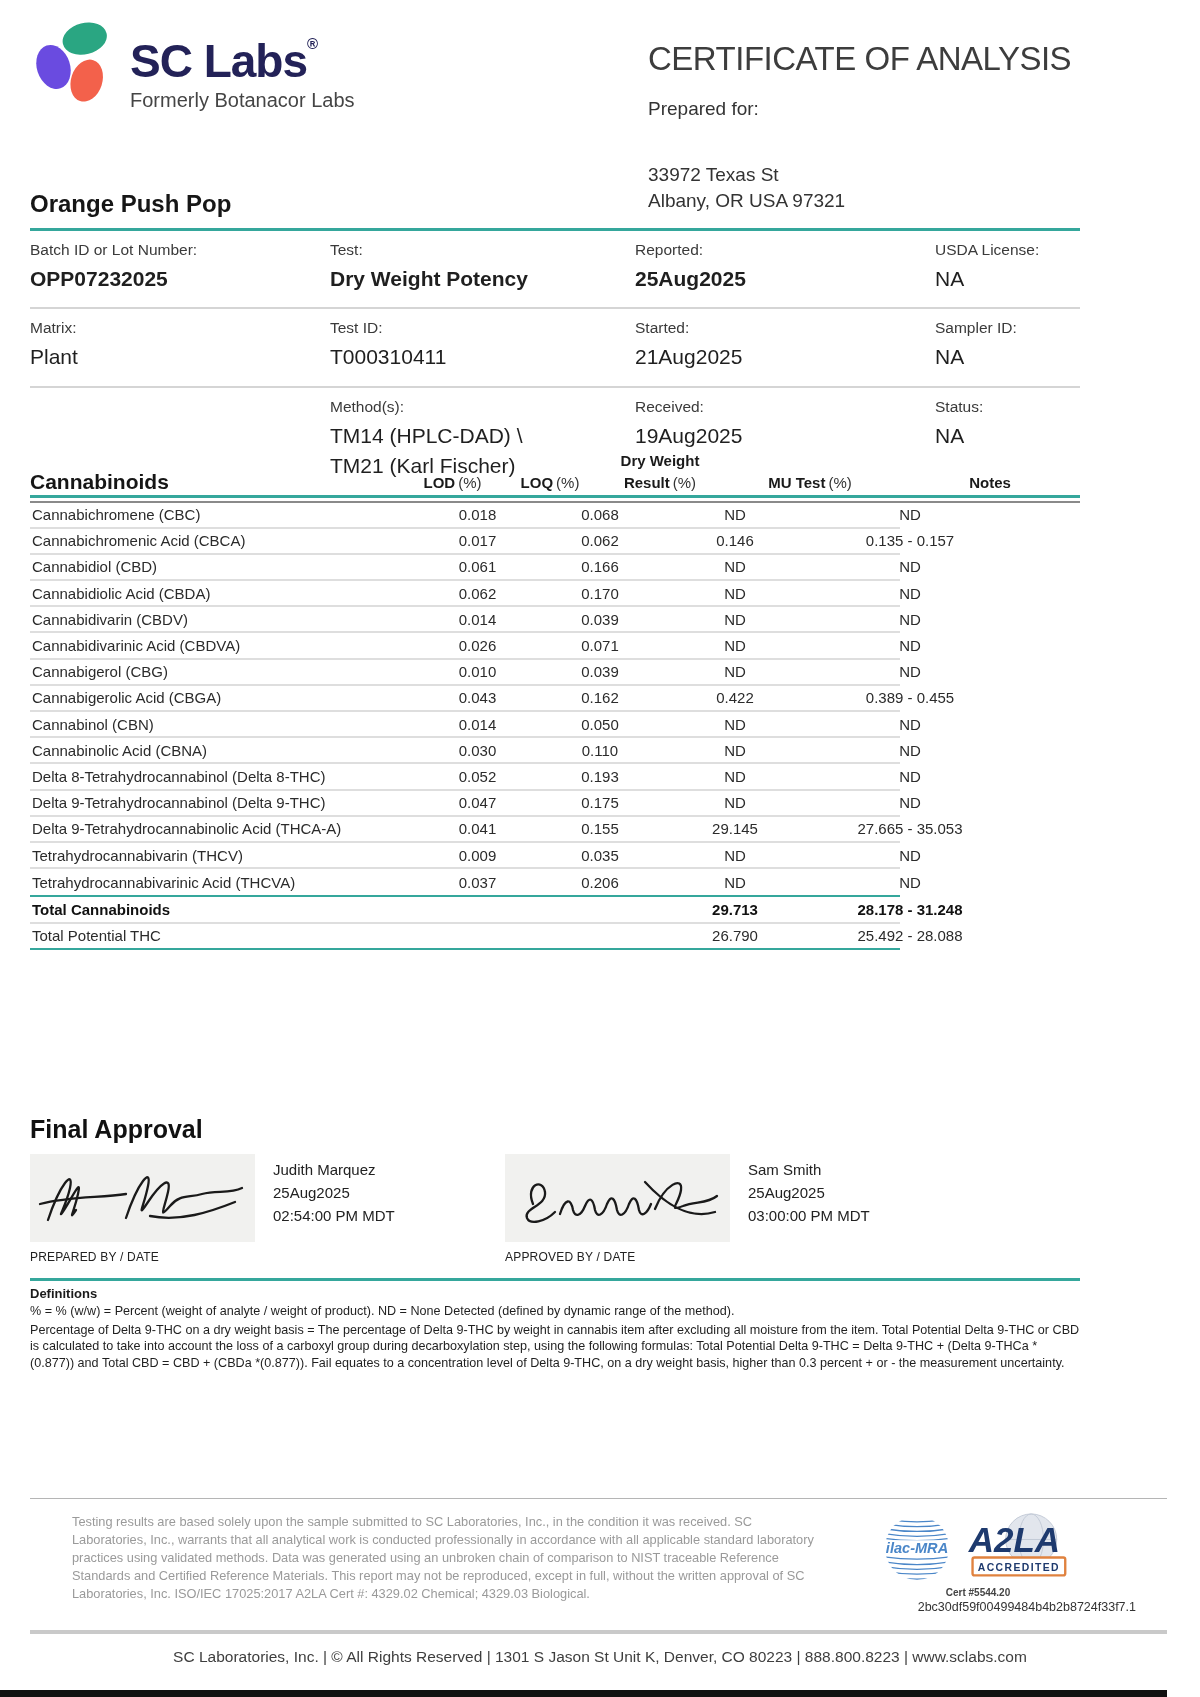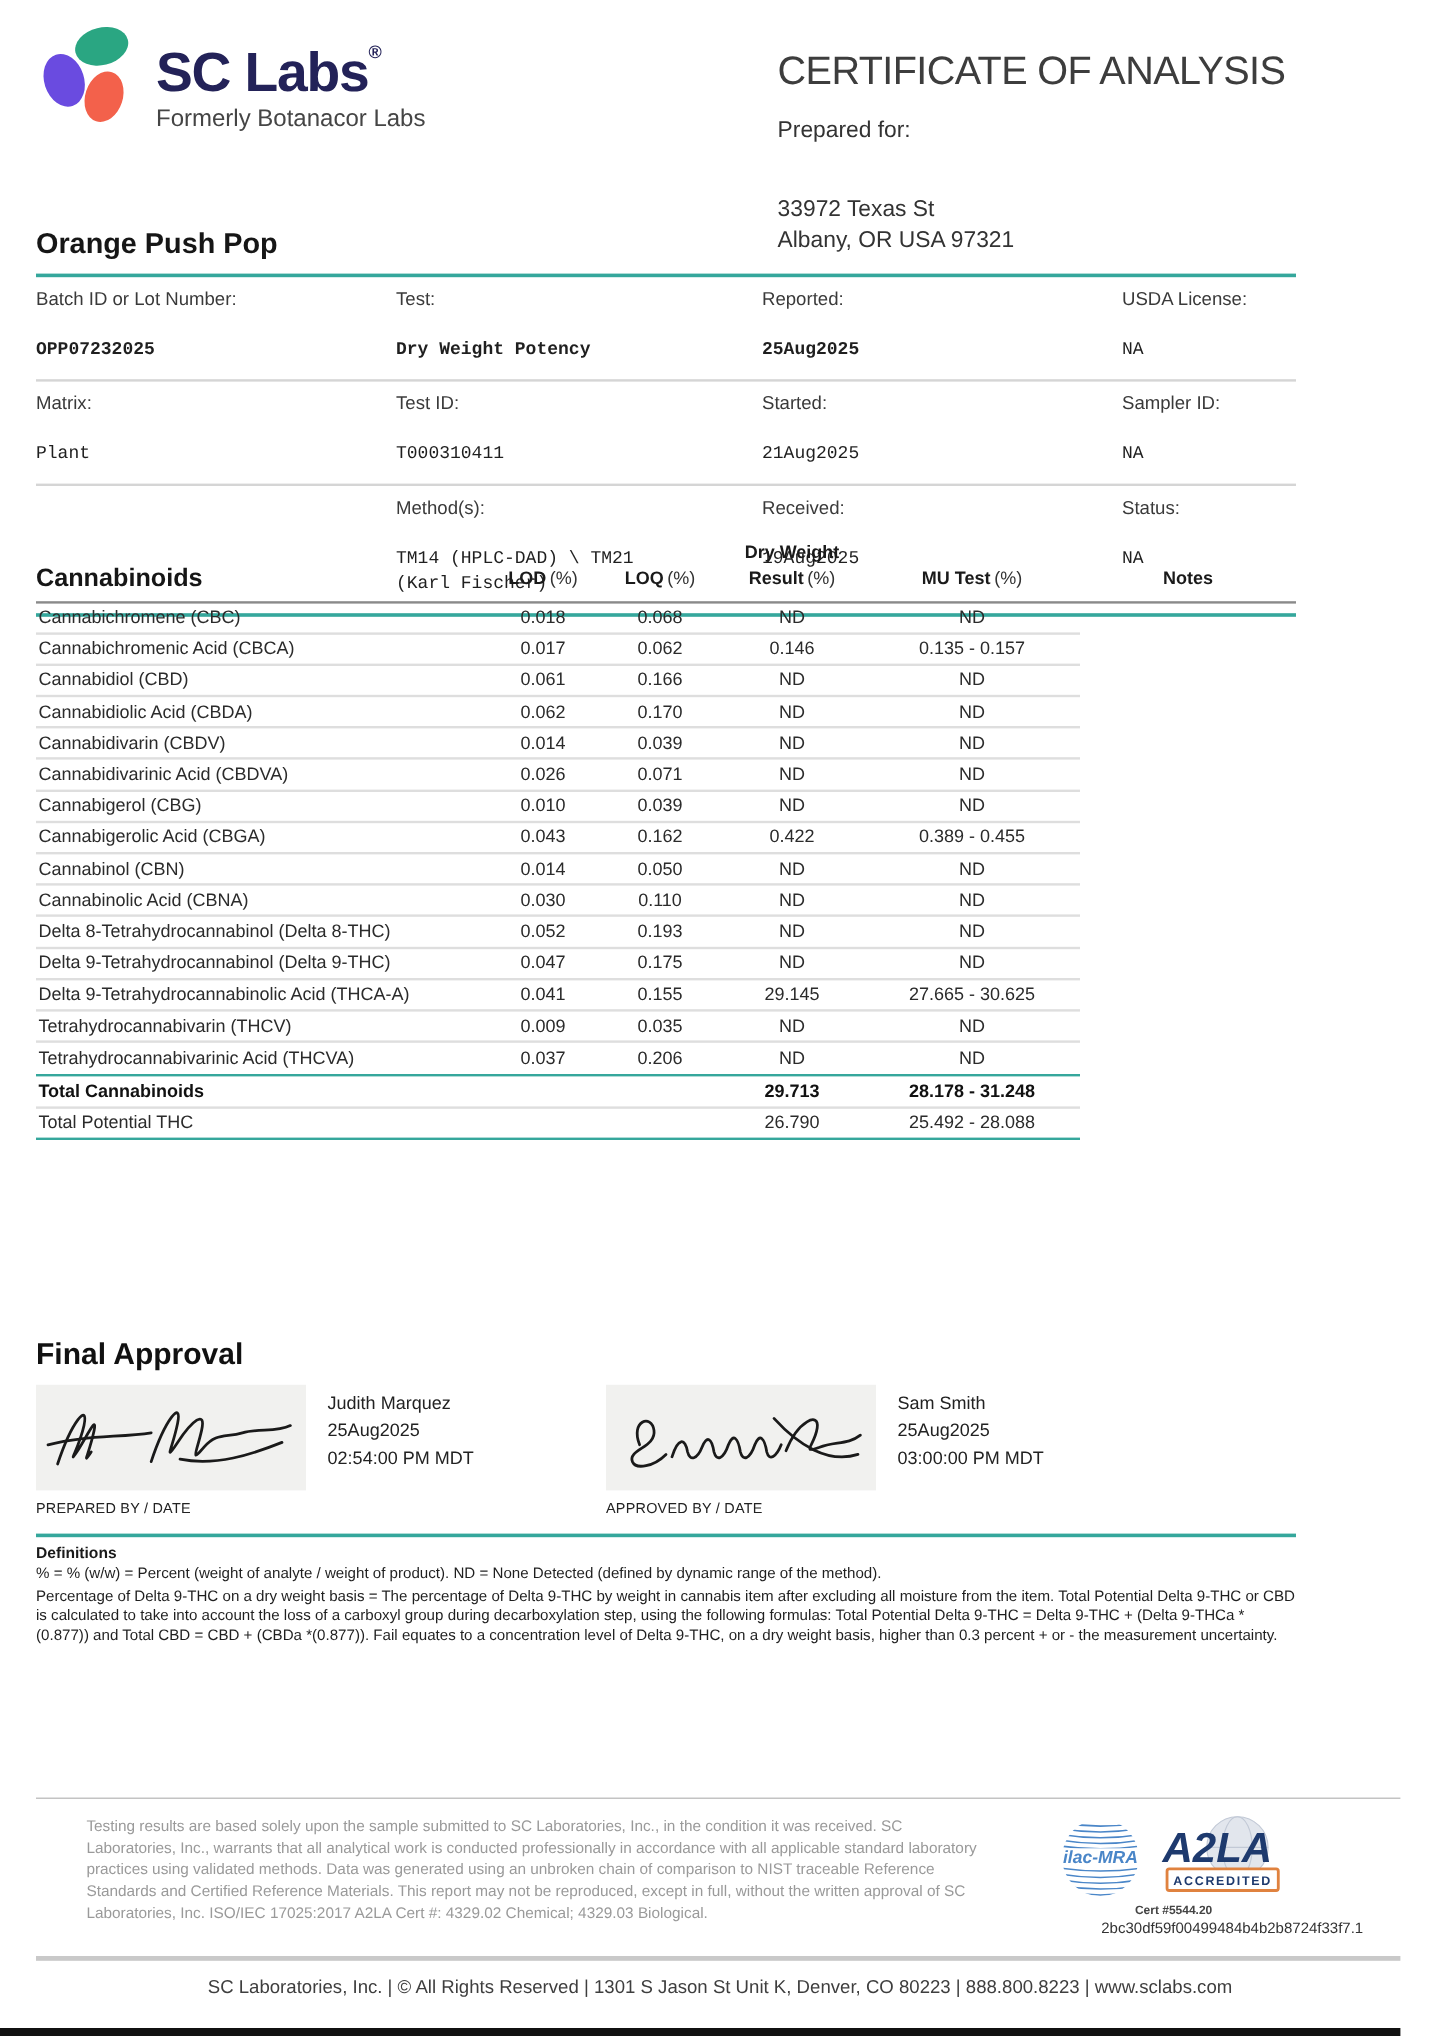--- a/index.html
+++ b/index.html
@@ -23,32 +23,32 @@
   .doc-title{font-size:33px; font-weight:normal; color:#3d3d3d; letter-spacing:-0.5px; white-space:nowrap;}
   .prepared-for{font-size:19px; color:#333; margin-top:20px;}
   .client-address{font-size:19px; color:#333; margin-top:42px; line-height:1.35;}
 
   
   .sample-title{position:absolute; top:190px; left:30px; font-size:24px; font-weight:bold; color:#161616;}
   .info-section{position:absolute; top:228px; left:30px; width:1050px; border-top:3px solid var(--teal); border-bottom:3px solid var(--teal);}
   .info-row{display:grid; grid-template-columns:260px 265px 260px 265px; padding:10px 0 13px 0; border-bottom:2px solid var(--gray-line);gap:40px;}
   .info-row:last-child{border-bottom:none;}
   .info-label{font-size:15.5px; color:var(--mut);}
-  .info-value{font-size:15px; color:var(--ink); margin-top:22px; padding-right:24px; line-height:1.45;font-family:Liberation Mono, monospace;}
+  .info-value{font-size:21px; color:var(--ink); margin-top:5px; padding-right:24px; line-height:1.45;}
   .v-bold{font-weight:bold;}
 
   
   .cannabinoids-section{position:absolute; top:450px; left:30px; width:1050px;}
   .tbl-head{display:grid; grid-template-columns:375px 95px 100px 120px 180px 180px; align-items:end; border-bottom:2px solid var(--dark-line); padding-bottom:7px;}
   .section-title{font-size:21px; font-weight:bold; color:#161616;}
   .th{font-size:15px; text-align:center; line-height:1.45;}
   .thb{font-weight:bold; color:#1a1a1a;}
   .thp{font-weight:normal; color:#333; margin-left:3px;}
   .tbl-body{width:870px;}
-  .trow{display:grid; grid-template-columns:375px 95px 100px 120px 180px; height:26.2px; align-items:center; border-bottom:2px solid #dedede;}
+  .trow{display:grid; grid-template-columns:375px 95px 100px 120px 180px; height:26.2px; align-items:center; border-bottom:2px solid #dedede;gap:25px;}
   .tbl-body .trow:last-child{border-bottom:none;}
   .td{font-size:15px; color:#2b2b2b;}
   .td.name{padding-left:2px;}
   .td.num{text-align:center;}
   .tbl-totals{width:870px; border-top:2px solid var(--teal);}
   .trow.total-row{border-bottom:2px solid #dedede;}
   .trow.total-row .td{font-weight:bold; color:#111;}
   .trow.thc-row{border-bottom:2px solid var(--teal);}
 
   
@@ -273,21 +273,21 @@
           <div class="td num">0.175</div>
           <div class="td num">ND</div>
           <div class="td num">ND</div>
         </div>
 
         <div class="trow">
           <div class="td name">Delta 9-Tetrahydrocannabinolic Acid (THCA-A)</div>
           <div class="td num">0.041</div>
           <div class="td num">0.155</div>
           <div class="td num">29.145</div>
-          <div class="td num">27.665 - 30.625</div>
+          <div class="td num">27.665 - 35.053</div>
         </div>
 
         <div class="trow">
           <div class="td name">Tetrahydrocannabivarin (THCV)</div>
           <div class="td num">0.009</div>
           <div class="td num">0.035</div>
           <div class="td num">ND</div>
           <div class="td num">ND</div>
         </div>
 

